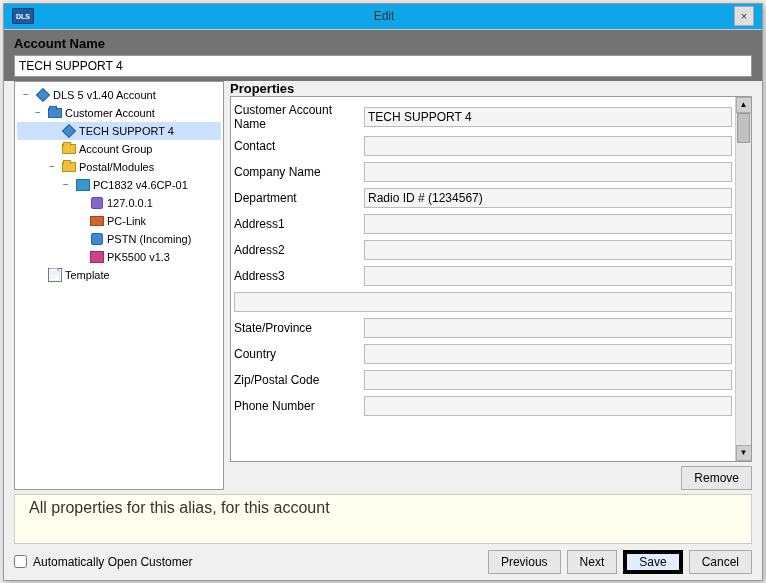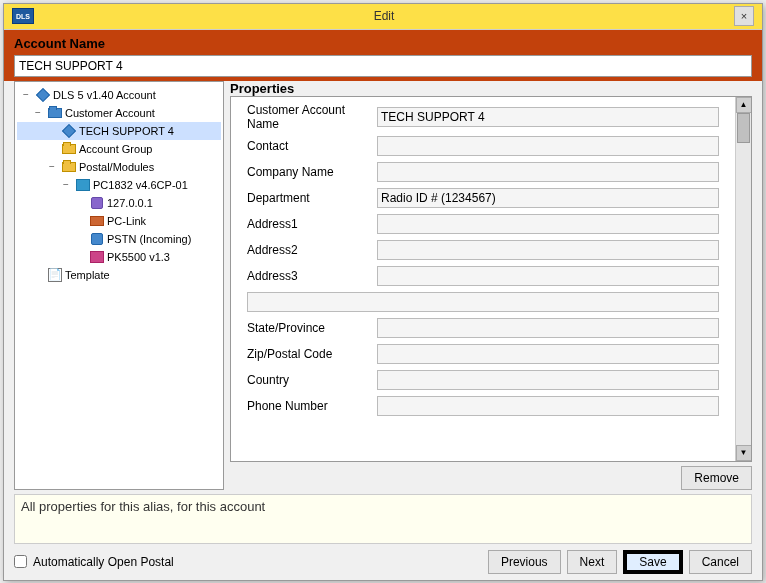--- a/index.html
+++ b/index.html
@@ -17,21 +17,21 @@
     .window {
       width: 760px;
       height: 578px;
       background: #f0f0f0;
       border: 1px solid #999;
       box-shadow: 2px 2px 8px rgba(0,0,0,0.3);
       display: flex;
       flex-direction: column;
     }
     .title-bar {
-      background: #fde047;
+      background: #0ea5e9;
       border-bottom: 1px solid #ccc;
       height: 26px;
       display: flex;
       align-items: center;
       justify-content: space-between;
       padding: 0 8px;
       flex-shrink: 0;
     }
     .title-bar-logo {
       display: flex;
@@ -62,21 +62,21 @@
       background: #e0e0e0;
       border: 1px solid #aaa;
       cursor: pointer;
       display: flex;
       align-items: center;
       justify-content: center;
       font-size: 11px;
       color: #333;
     }
     .account-name-section {
-      background: #c2410c;
+      background: #737373;
       padding: 6px 10px 4px 10px;
       flex-shrink: 0;
     }
     .account-name-label {
       font-weight: bold;
       font-size: 13px;
       color: #000;
       margin-bottom: 4px;
     }
     .account-name-display {
@@ -229,21 +229,21 @@
     .properties-content {
       flex: 1;
       background: white;
       border: 1px solid #999;
       overflow: hidden;
       display: flex;
     }
     .form-area {
       flex: 1;
       overflow-y: auto;
-      padding: 6px 16px;
+      padding: 6px 3px;
     }
     .form-row {
       display: flex;
       align-items: center;
       margin-bottom: 4px;
       min-height: 22px;
     }
     .form-label {
       width: 130px;
       flex-shrink: 0;
@@ -312,22 +312,22 @@
     }
     .btn-primary {
       border: 4px solid #000000;
       background: #e0eeff;
     }
     .notes-area {
       margin: 0 10px;
       background: #fffff0;
       border: 1px solid #ccc;
       min-height: 50px;
-      padding: 4px 6px;
-      font-size: 13px;
+      padding: 4px 14px;
+      font-size: 16px;
       color: #333;
       flex-shrink: 0;
     }
     .bottom-bar {
       display: flex;
       align-items: center;
       justify-content: space-between;
       padding: 6px 10px;
       flex-shrink: 0;
     }
@@ -502,26 +502,26 @@
           <div class="form-row">
             <input class="form-input" type="text" value="" style="">
           </div>
 
           <div class="form-row">
             <span class="form-label">State/Province</span>
             <input class="form-input" type="text" value="" style="">
           </div>
 
           <div class="form-row">
+            <span class="form-label">Country</span>
+            <input class="form-input" type="text" value="" style="">
+          </div>
+
+          <div class="form-row">
             <span class="form-label">Zip/Postal Code</span>
-            <input class="form-input" type="text" value="" style="">
-          </div>
-
-          <div class="form-row">
-            <span class="form-label">Country</span>
             <input class="form-input" type="text" value="" style="">
           </div>
 
           <div class="form-row">
             <span class="form-label">Phone Number</span>
             <input class="form-input" type="text" value="" style="">
           </div>
         </div>
         <div class="scrollbar-area">
           <div class="scrollbar-arrow">▲</div>
@@ -537,21 +537,21 @@
     </div>
   </div>
 
   <div class="notes-area">
     <span>All properties for this alias, for this account</span>
   </div>
 
   <div class="bottom-bar">
     <div class="checkbox-area">
       <input type="checkbox" style="">
-      <span>Automatically Open Postal</span>
+      <span>Automatically Open Customer</span>
     </div>
     <div class="action-buttons">
       <button class="btn">Previous</button>
       <button class="btn">Next</button>
       <button class="btn btn-primary">Save</button>
       <button class="btn">Cancel</button>
     </div>
   </div>
 </div>
 

